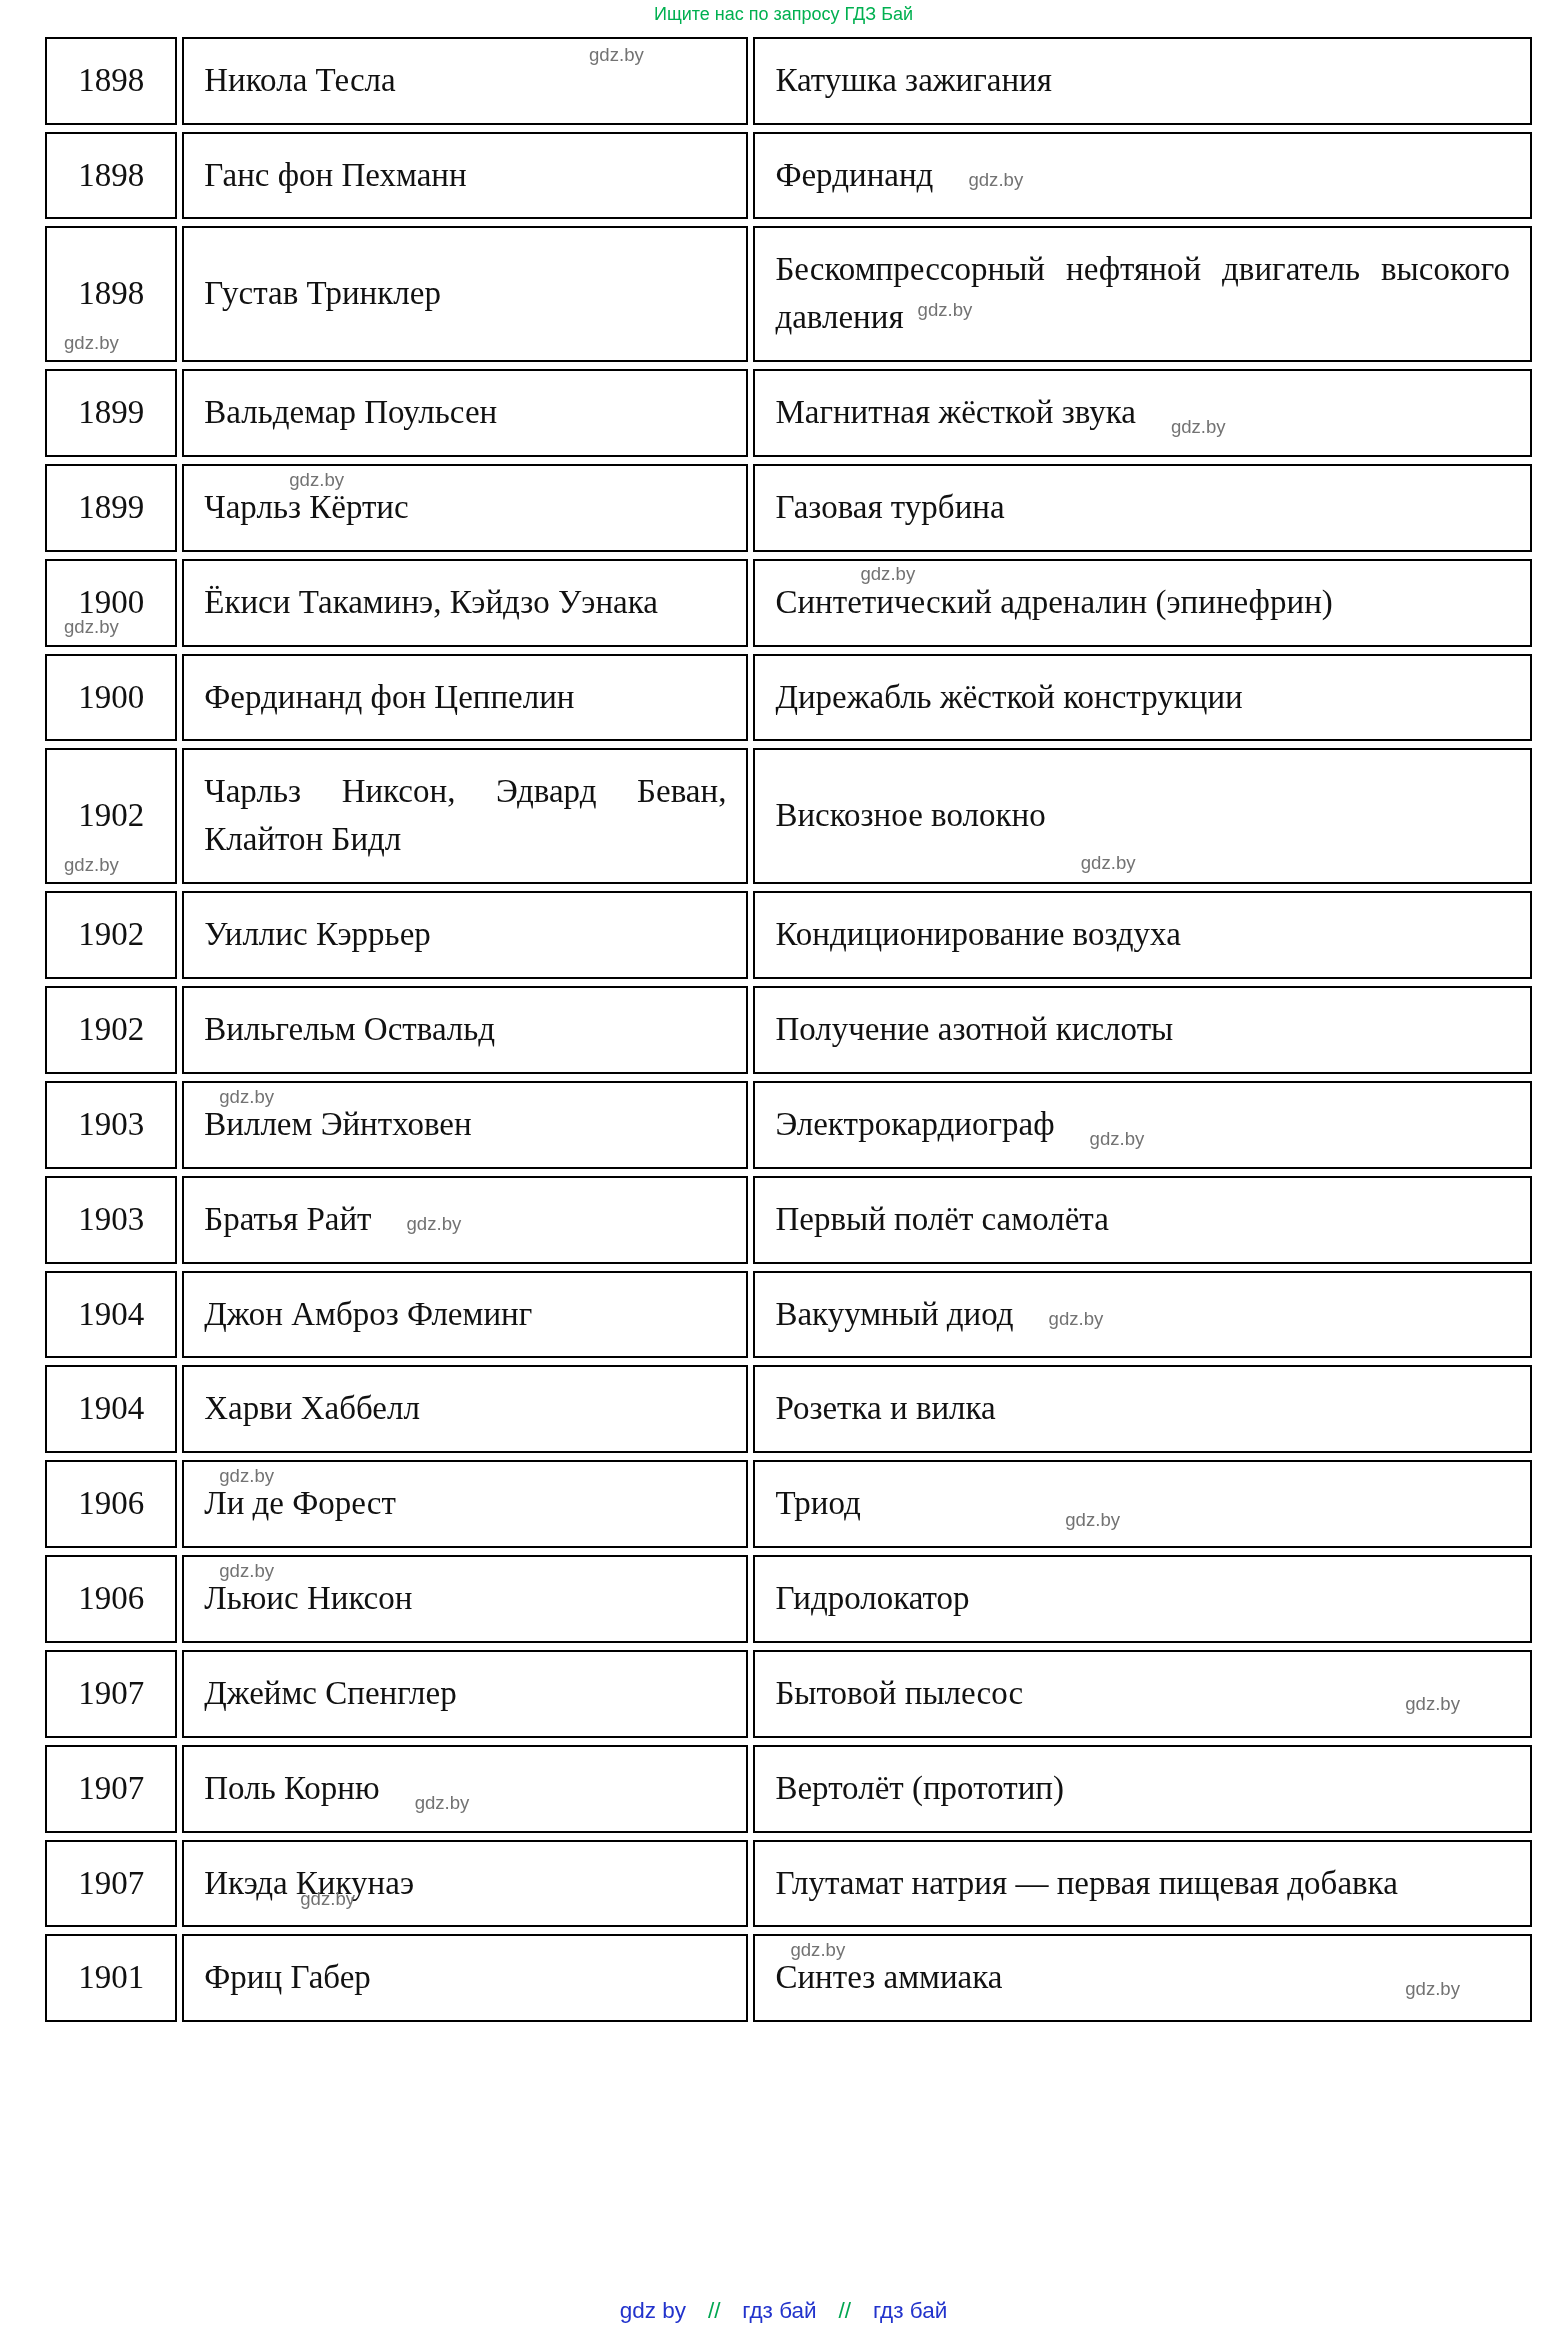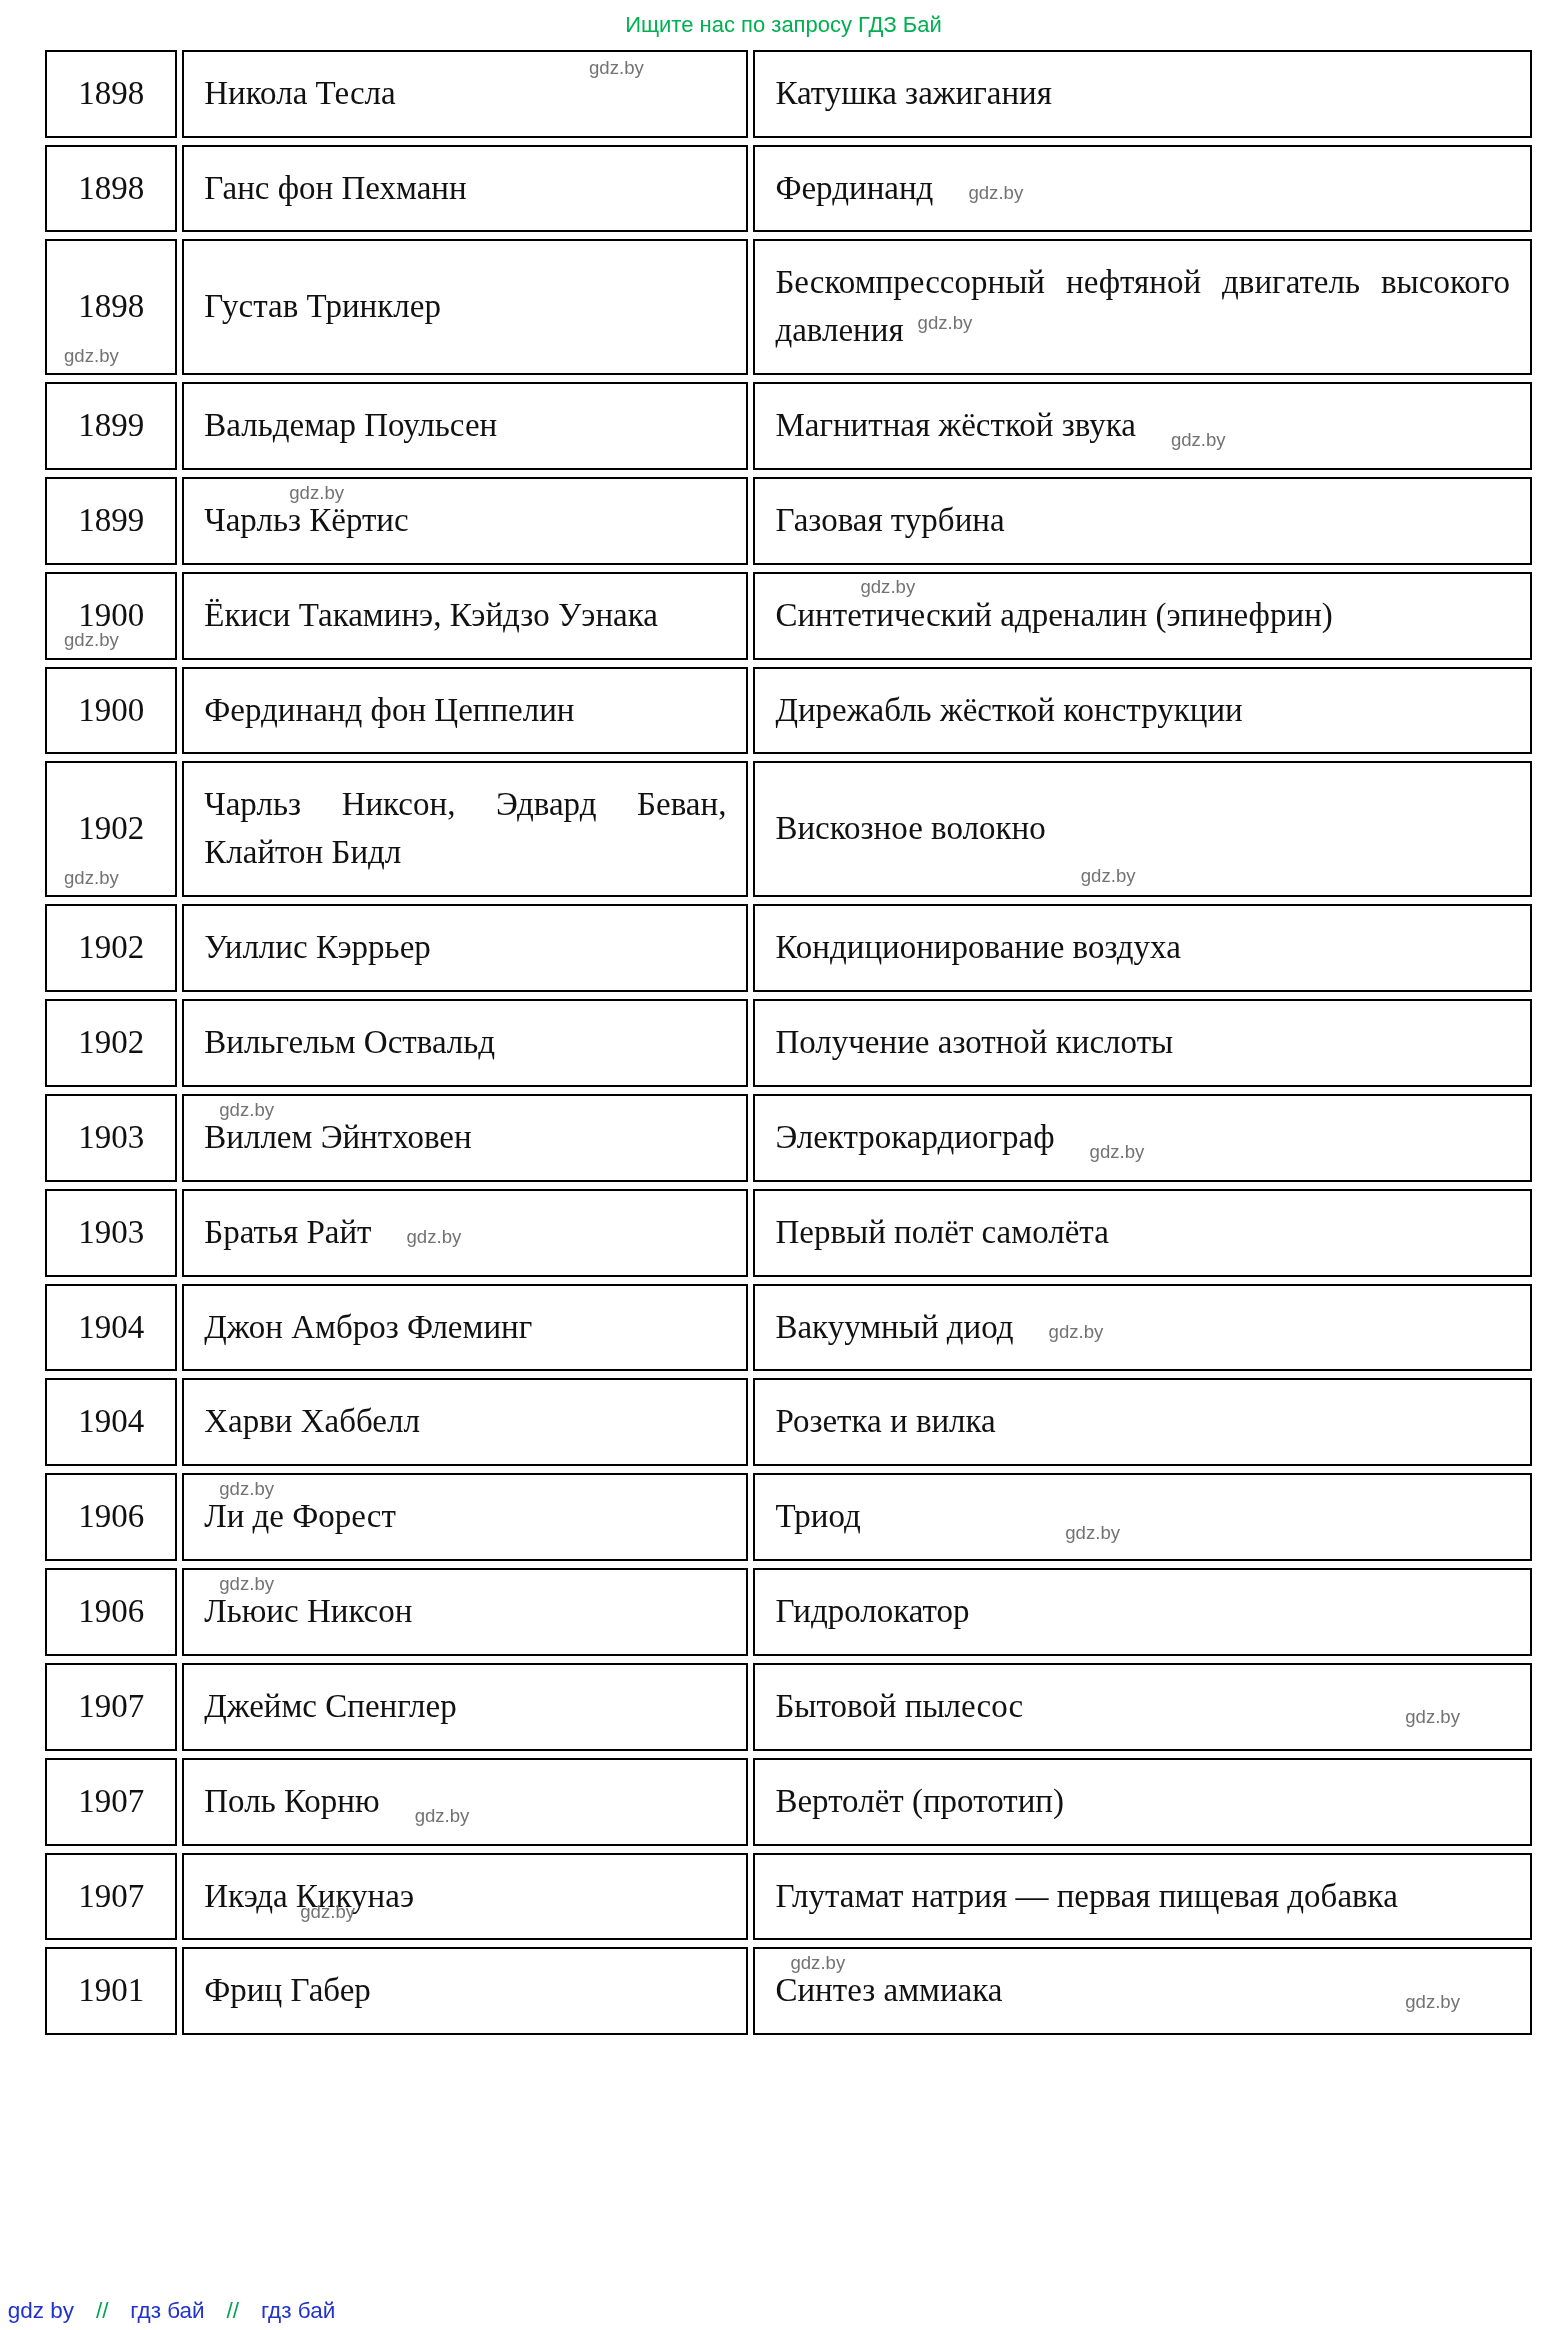--- a/index.html
+++ b/index.html
@@ -1,23 +1,23 @@
 <!DOCTYPE html>
 <html lang="ru" style="font-size:12.4px"><head>
 <meta charset="utf-8">
 <style>
   html,body{margin:0;padding:0;}
   body{
     width:1567px;height:2330px;background:#ffffff;position:relative;
     font-family:"Liberation Serif", serif;color:#111;overflow:hidden;
   }
   .banner{
-    padding-top:12px;text-align:center;
+    padding-top:4px;text-align:center;
     font-family:"Liberation Sans", sans-serif;
-    font-size:22px;color:#00b050;
+    font-size:18px;color:#00b050;
   }
   table.inventions{
     border-collapse:separate;border-spacing:5.4px 7px;
     margin:4.7px auto 0 40px;width:1497px;table-layout:fixed;
     font-size:33px;
   }
   td{
     border:2.3px solid #000;padding:18px 20px;vertical-align:middle;
     position:relative;line-height:1.45;background:#fff;
   }
@@ -34,21 +34,21 @@
   .wm-top-right{position:absolute;top:7.8px;right:35px;}
   .wm-bottom-left{position:absolute;bottom:7.8px;left:17px;}
   .wm-bottom-center{position:absolute;bottom:9.3px;left:42%;}
   .wm-right{position:absolute;top:52%;right:70px;}
   .wm-mid{position:absolute;top:58%;left:40%;}
   .wm-below-left{position:absolute;bottom:17px;left:116px;}
   .wm-after{margin-left:35px;}
   .wm-after-sub{margin-left:35px;vertical-align:-0.55em;}
   .wm-after-sup{margin-left:14px;vertical-align:0.65em;}
   .footer{
-    position:absolute;bottom:6.2px;left:0;width:100%;
+    position:absolute;bottom:6.2px;left:0;width:100%;text-align:center;
     font-family:"Liberation Sans", sans-serif;font-size:22.5px;
   }
   .footer span{margin:0 7.8px;}
   .footer .f-blue{color:#2233cc;}
   .footer .f-green{color:#00a651;}
 </style>
 </head>
 <body>
 
 <div class="banner">Ищите нас по запросу ГДЗ Бай</div>

